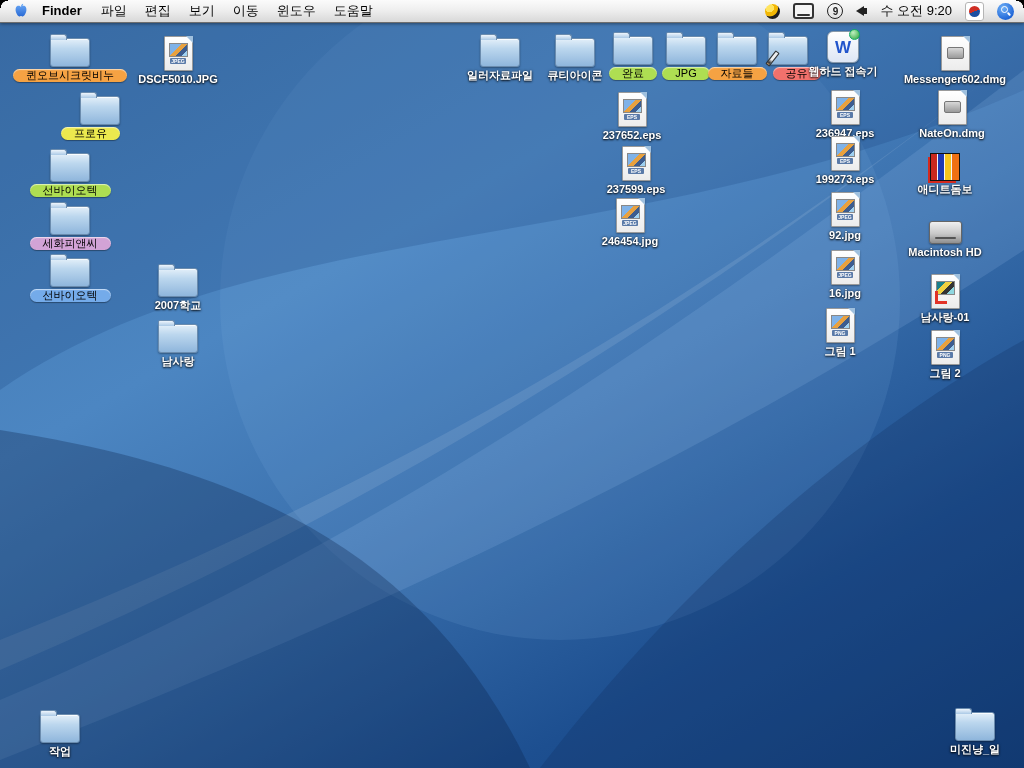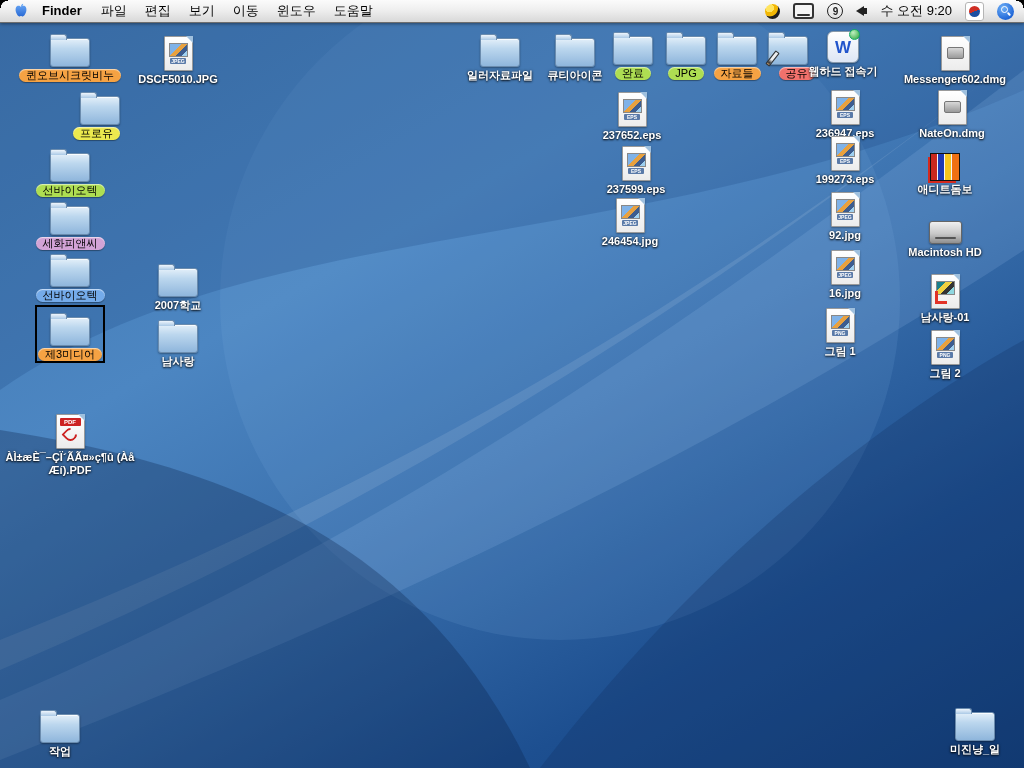--- a/index.html
+++ b/index.html
@@ -37,21 +37,21 @@
   .spotlight::before{content:"";position:absolute;left:4px;top:3px;width:5px;height:5px;border:1.6px solid #fff;border-radius:50%;}
   .spotlight::after{content:"";position:absolute;left:10px;top:10px;width:4px;height:1.8px;background:#fff;transform:rotate(45deg);border-radius:1px;}
   
   .di{position:absolute;width:100px;display:flex;flex-direction:column;align-items:center;transform:translateX(-50%);z-index:5;}
   .di.wide{width:140px;}
   .di.selected{width:66px;border:2px solid #000;padding:2px 0 0 0;}
   .glyph{height:37px;display:flex;align-items:flex-end;justify-content:center;position:relative;}
   .lbl{font-size:11px;line-height:13px;margin-top:2px;text-align:center;white-space:nowrap;}
   .lbl.plain{color:#fff;font-weight:bold;text-shadow:0 1px 2px rgba(0,0,0,.9),0 0 3px rgba(0,0,0,.6);}
   .lbl.wrap{white-space:normal;word-break:break-all;width:136px;}
-  .pill{padding:0 7px;border-radius:9px;color:#000;box-shadow:inset 0 1px 1px rgba(255,255,255,.6),0 1px 1px rgba(0,0,0,.35);}
+  .pill{padding:0 13px;border-radius:9px;color:#000;box-shadow:inset 0 1px 1px rgba(255,255,255,.6),0 1px 1px rgba(0,0,0,.35);}
   .p-orange{background:#f5a243;}
   .p-yellow{background:#ece94e;}
   .p-green{background:#aede52;}
   .p-purple{background:#d2a3d6;}
   .p-blue{background:#74abea;}
   .p-red{background:#f2716c;margin-left:17px;}
   
   .g-folder{width:38px;height:27px;position:relative;border:1px solid #6b8cae;border-radius:2px 3px 3px 3px;
     background:linear-gradient(180deg,#e3eff9 0%,#bcd7ee 35%,#8fb6dc 100%);
     box-shadow:inset 0 1px 0 rgba(255,255,255,.8),0 1px 2px rgba(0,0,0,.35);}
@@ -164,35 +164,20 @@
         <span class="g-folder"></span>
       </span>
     <span class="lbl pill p-purple">세화피앤씨</span>
   </div>
   <div class="di" style="left:70px;top:250px;">
     <span class="glyph">
         <span class="g-folder"></span>
       </span>
     <span class="lbl pill p-blue">선바이오텍</span>
   </div>
-  <div class="di selected" style="left:70px;top:305px;">
-    <span class="glyph">
-        <span class="g-folder"></span>
-      </span>
-    <span class="lbl pill p-orange">제3미디어</span>
-  </div>
-  <div class="di wide" style="left:70px;top:412px;">
-    <span class="glyph">
-        <span class="g-doc">
-      <span class="pdfband">PDF</span>
-      <span class="pdfglyph"></span>
-    </span>
-      </span>
-    <span class="lbl plain wrap">ÀÌ±æÈ¯–ÇÏ´ÃÃ¤»ç¶û (ÀåÆí).PDF</span>
-  </div>
 
   <div class="di" style="left:178px;top:34px;">
     <span class="glyph">
         <span class="g-doc">
       <span class="thumb"></span>
       <span class="fmt">JPEG</span>
     </span>
       </span>
     <span class="lbl plain">DSCF5010.JPG</span>
   </div>

